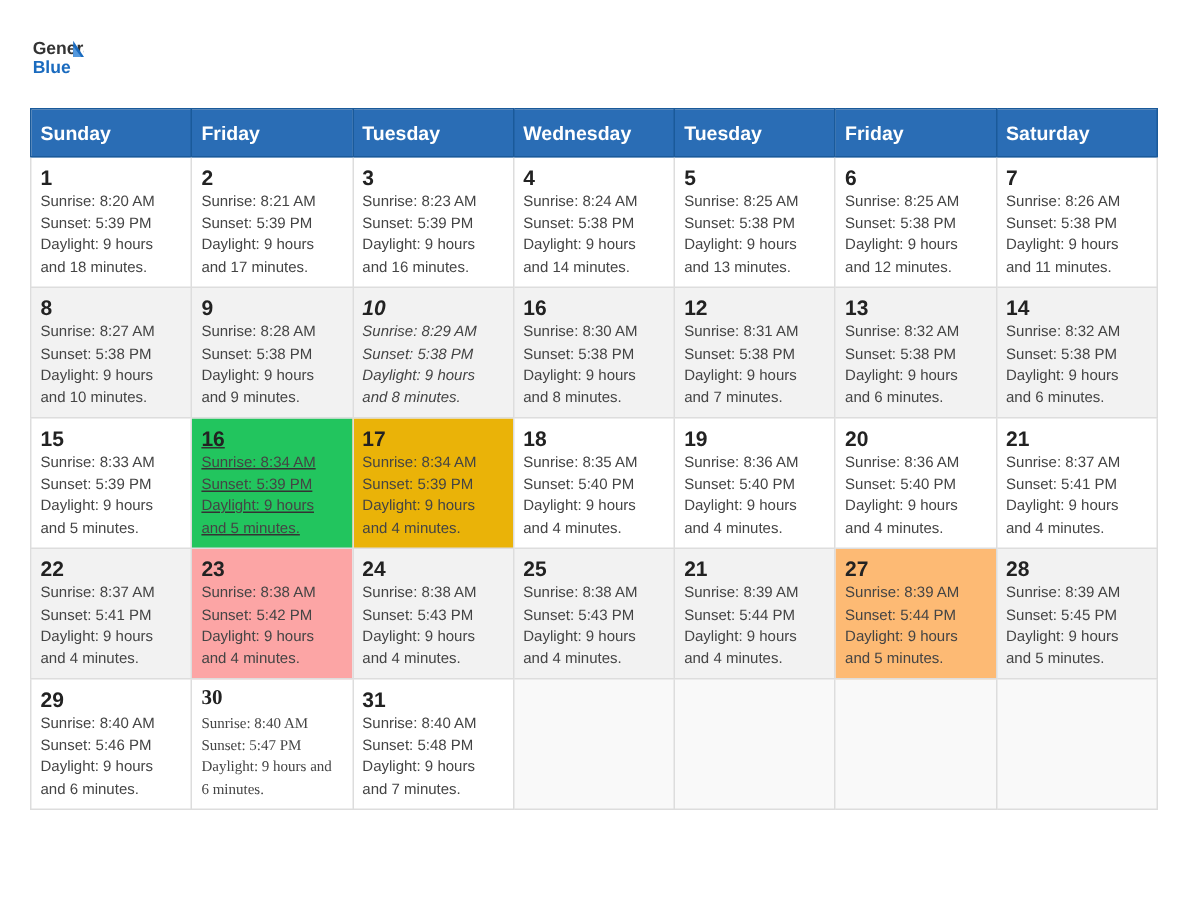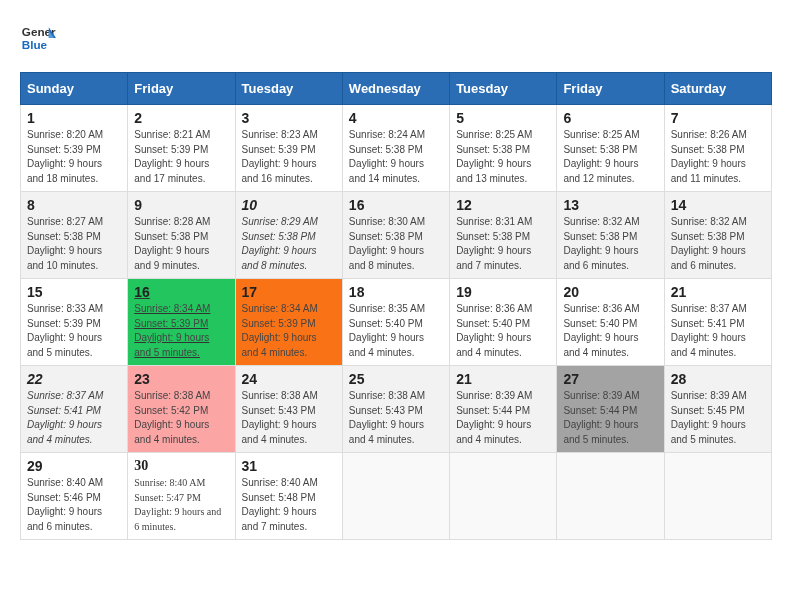--- a/index.html
+++ b/index.html
@@ -179,21 +179,21 @@
       </tr>
       <tr>
         <td style="background: rgb(255, 255, 255);">
         <span class="day-num">15</span>
         <span class="day-info">Sunrise: 8:33 AM<br>Sunset: 5:39 PM<br>Daylight: 9 hours and 5 minutes.</span>
       </td>
         <td style="background: #22c55e; text-decoration: underline;">
         <span class="day-num">16</span>
         <span class="day-info">Sunrise: 8:34 AM<br>Sunset: 5:39 PM<br>Daylight: 9 hours and 5 minutes.</span>
       </td>
-        <td style="background: #f97316;">
+        <td style="background: #eab308;">
         <span class="day-num">17</span>
         <span class="day-info">Sunrise: 8:34 AM<br>Sunset: 5:39 PM<br>Daylight: 9 hours and 4 minutes.</span>
       </td>
         <td style="background: rgb(255, 255, 255);">
         <span class="day-num">18</span>
         <span class="day-info">Sunrise: 8:35 AM<br>Sunset: 5:40 PM<br>Daylight: 9 hours and 4 minutes.</span>
       </td>
         <td style="background: rgb(255, 255, 255);">
         <span class="day-num">19</span>
         <span class="day-info">Sunrise: 8:36 AM<br>Sunset: 5:40 PM<br>Daylight: 9 hours and 4 minutes.</span>
@@ -201,41 +201,41 @@
         <td style="background: rgb(255, 255, 255);">
         <span class="day-num">20</span>
         <span class="day-info">Sunrise: 8:36 AM<br>Sunset: 5:40 PM<br>Daylight: 9 hours and 4 minutes.</span>
       </td>
         <td style="background: rgb(255, 255, 255);">
         <span class="day-num">21</span>
         <span class="day-info">Sunrise: 8:37 AM<br>Sunset: 5:41 PM<br>Daylight: 9 hours and 4 minutes.</span>
       </td>
       </tr>
       <tr>
-        <td style="background: rgb(242, 242, 242); font-style: italic;">
+        <td style="background: rgb(242, 242, 242);">
         <span class="day-num">22</span>
         <span class="day-info">Sunrise: 8:37 AM<br>Sunset: 5:41 PM<br>Daylight: 9 hours and 4 minutes.</span>
       </td>
         <td style="background: #fca5a5;">
         <span class="day-num">23</span>
         <span class="day-info">Sunrise: 8:38 AM<br>Sunset: 5:42 PM<br>Daylight: 9 hours and 4 minutes.</span>
       </td>
         <td style="background: rgb(242, 242, 242);">
         <span class="day-num">24</span>
         <span class="day-info">Sunrise: 8:38 AM<br>Sunset: 5:43 PM<br>Daylight: 9 hours and 4 minutes.</span>
       </td>
         <td style="background: rgb(242, 242, 242);">
         <span class="day-num">25</span>
         <span class="day-info">Sunrise: 8:38 AM<br>Sunset: 5:43 PM<br>Daylight: 9 hours and 4 minutes.</span>
       </td>
         <td style="background: rgb(242, 242, 242);">
         <span class="day-num">21</span>
         <span class="day-info">Sunrise: 8:39 AM<br>Sunset: 5:44 PM<br>Daylight: 9 hours and 4 minutes.</span>
       </td>
-        <td style="background: #a3a3a3;">
+        <td style="background: #fdba74;">
         <span class="day-num">27</span>
         <span class="day-info">Sunrise: 8:39 AM<br>Sunset: 5:44 PM<br>Daylight: 9 hours and 5 minutes.</span>
       </td>
         <td style="background: rgb(242, 242, 242);">
         <span class="day-num">28</span>
         <span class="day-info">Sunrise: 8:39 AM<br>Sunset: 5:45 PM<br>Daylight: 9 hours and 5 minutes.</span>
       </td>
       </tr>
       <tr>
         <td style="background: rgb(255, 255, 255);">

